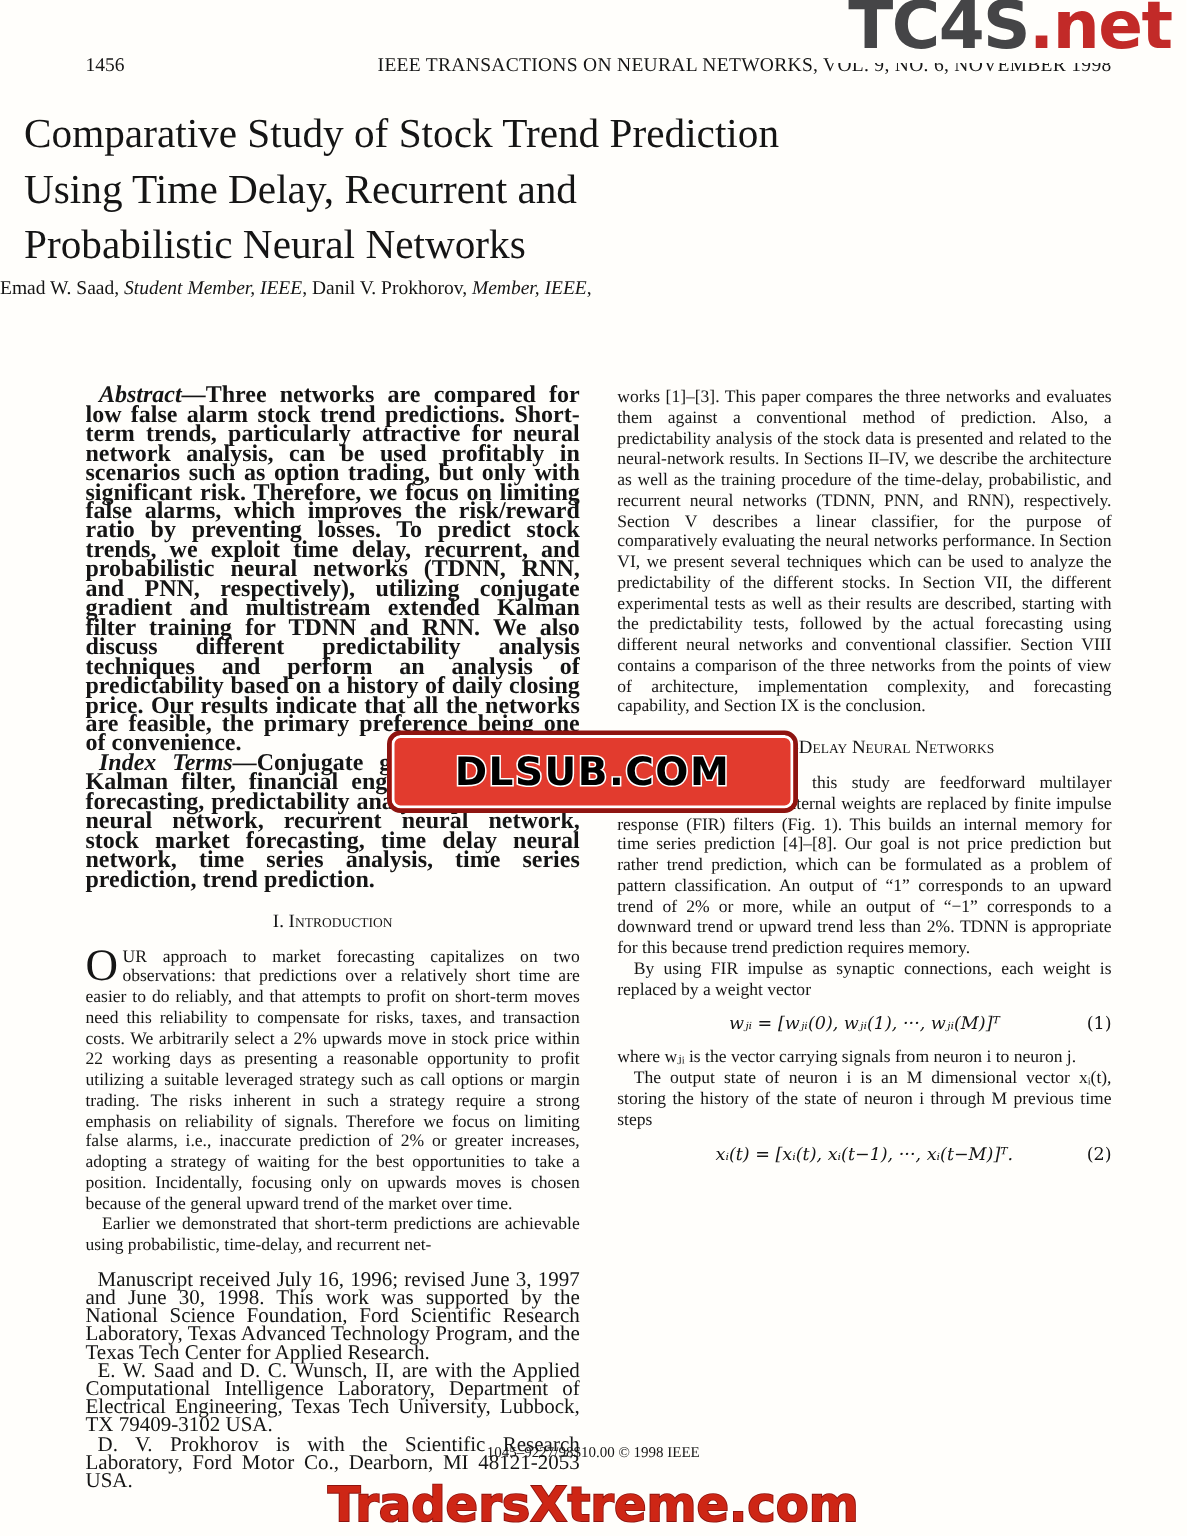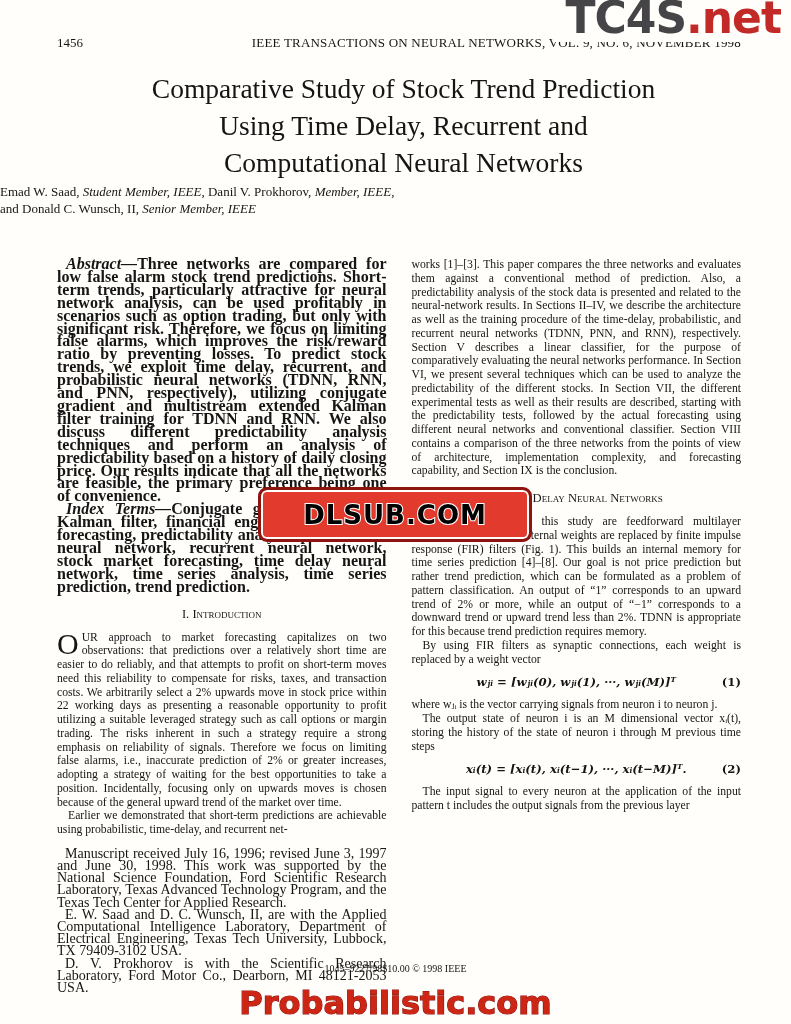--- a/index.html
+++ b/index.html
@@ -71,21 +71,20 @@
     font-size: 32px;
     color: #ce2615;
     -webkit-text-stroke: 1.2px #8e1410;
     paint-order: stroke fill;
   }
 
   
   .title-block {
     position: absolute;
     top: 70px; left: 16px; right: 0;
-    text-align: center;
     font-size: 27.5px;
     line-height: 37px;
     font-weight: 400;
   }
   .authors {
     position: absolute;
     top: 183px; left: 0; right: 0;
     font-size: 13px;
     line-height: 17px;
   }
@@ -142,21 +141,20 @@
   .footnotes p { text-indent: 8px; }
 
   .equation {
     position: relative;
     font-style: italic;
     text-align: center;
     font-size: 11.7px;
     margin: 9px 0;
     text-indent: 0;
     font-family: "DejaVu Serif", serif;
-    font-weight: bold;
   }
   .eq-num { position: absolute; right: 0; top: 0; font-style: normal; }
 
   .footer {
     position: absolute;
     bottom: 50px; left: 0; right: 0;
     text-align: center;
     font-size: 10px;
   }
 </style>
@@ -170,26 +168,25 @@
     <span class="journal">IEEE TRANSACTIONS ON NEURAL NETWORKS, VOL. 9, NO. 6, NOVEMBER 1998</span>
   </div>
 
   <div class="wm-top">
     <span class="wm-a">TC4S</span><span class="wm-b">.net</span>
   </div>
 
   <div class="title-block">
     <div>Comparative Study of Stock Trend Prediction</div>
     <div>Using Time Delay, Recurrent and</div>
-    <div>Computational Neural Networks</div>
+    <div>Probabilistic Neural Networks</div>
   </div>
 
   <div class="authors">
     <div><span>Emad W. Saad, </span><span class="it">Student Member, IEEE</span><span>, Danil V. Prokhorov, </span><span class="it">Member, IEEE</span><span>,</span></div>
-    <div><span>and Donald C. Wunsch, II, </span><span class="it">Senior Member, IEEE</span></div>
   </div>
 
   <div class="columns">
 
     <div class="col">
       <p class="abstract"><span class="lead">Abstract—</span><span>Three networks are compared for low false alarm stock trend predictions. Short-term trends, particularly attractive for neural network analysis, can be used profitably in scenarios such as option trading, but only with significant risk. Therefore, we focus on limiting false alarms, which improves the risk/reward ratio by preventing losses. To predict stock trends, we exploit time delay, recurrent, and probabilistic neural networks (TDNN, RNN, and PNN, respectively), utilizing conjugate gradient and multistream extended Kalman filter training for TDNN and RNN. We also discuss different predictability analysis techniques and perform an analysis of predictability based on a history of daily closing price. Our results indicate that all the networks are feasible, the primary preference being one of convenience.</span></p>
 
       <p class="index-terms"><span class="lead">Index Terms—</span><span>Conjugate gradient, extended Kalman filter, financial engineering, financial forecasting, predictability analysis, probabilistic neural network, recurrent neural network, stock market forecasting, time delay neural network, time series analysis, time series prediction, trend prediction.</span></p>
 
       <h2 class="sec-heading">I. Introduction</h2>
@@ -205,41 +202,40 @@
       </div>
     </div>
 
     <div class="col">
       <p class="body-p no-indent">works [1]–[3]. This paper compares the three networks and evaluates them against a conventional method of prediction. Also, a predictability analysis of the stock data is presented and related to the neural-network results. In Sections II–IV, we describe the architecture as well as the training procedure of the time-delay, probabilistic, and recurrent neural networks (TDNN, PNN, and RNN), respectively. Section V describes a linear classifier, for the purpose of comparatively evaluating the neural networks performance. In Section VI, we present several techniques which can be used to analyze the predictability of the different stocks. In Section VII, the different experimental tests as well as their results are described, starting with the predictability tests, followed by the actual forecasting using different neural networks and conventional classifier. Section VIII contains a comparison of the three networks from the points of view of architecture, implementation complexity, and forecasting capability, and Section IX is the conclusion.</p>
 
       <h2 class="sec-heading">II. Time-Delay Neural Networks</h2>
 
       <p class="body-p">The TDNN used in this study are feedforward multilayer perceptrons, where the internal weights are replaced by finite impulse response (FIR) filters (Fig. 1). This builds an internal memory for time series prediction [4]–[8]. Our goal is not price prediction but rather trend prediction, which can be formulated as a problem of pattern classification. An output of “1” corresponds to an upward trend of 2% or more, while an output of “−1” corresponds to a downward trend or upward trend less than 2%. TDNN is appropriate for this because trend prediction requires memory.</p>
 
-      <p class="body-p">By using FIR filters as synaptic connections, each weight is replaced by a weight vector</p>
+      <p class="body-p">By using FIR impulse as synaptic connections, each weight is replaced by a weight vector</p>
 
       <div class="equation">
         <span class="eq-body">wⱼᵢ = [wⱼᵢ(0), wⱼᵢ(1), ···, wⱼᵢ(M)]ᵀ</span>
         <span class="eq-num">(1)</span>
       </div>
 
       <p class="body-p no-indent">where wⱼᵢ is the vector carrying signals from neuron i to neuron j.</p>
 
       <p class="body-p">The output state of neuron i is an M dimensional vector xᵢ(t), storing the history of the state of neuron i through M previous time steps</p>
 
       <div class="equation">
         <span class="eq-body">xᵢ(t) = [xᵢ(t), xᵢ(t−1), ···, xᵢ(t−M)]ᵀ.</span>
         <span class="eq-num">(2)</span>
       </div>
 
-      <p class="body-p">The input signal to every neuron at the application of the input pattern t includes the output signals from the previous layer</p>
     </div>
   </div>
 
   <div class="wm-mid">
     <span>DLSUB.COM</span>
   </div>
 
   <div class="footer">1045–9227/98$10.00 © 1998 IEEE</div>
 
-  <div class="wm-bottom">Probabilistic.com</div>
+  <div class="wm-bottom">TradersXtreme.com</div>
 
 </div>
 
 </body></html>

